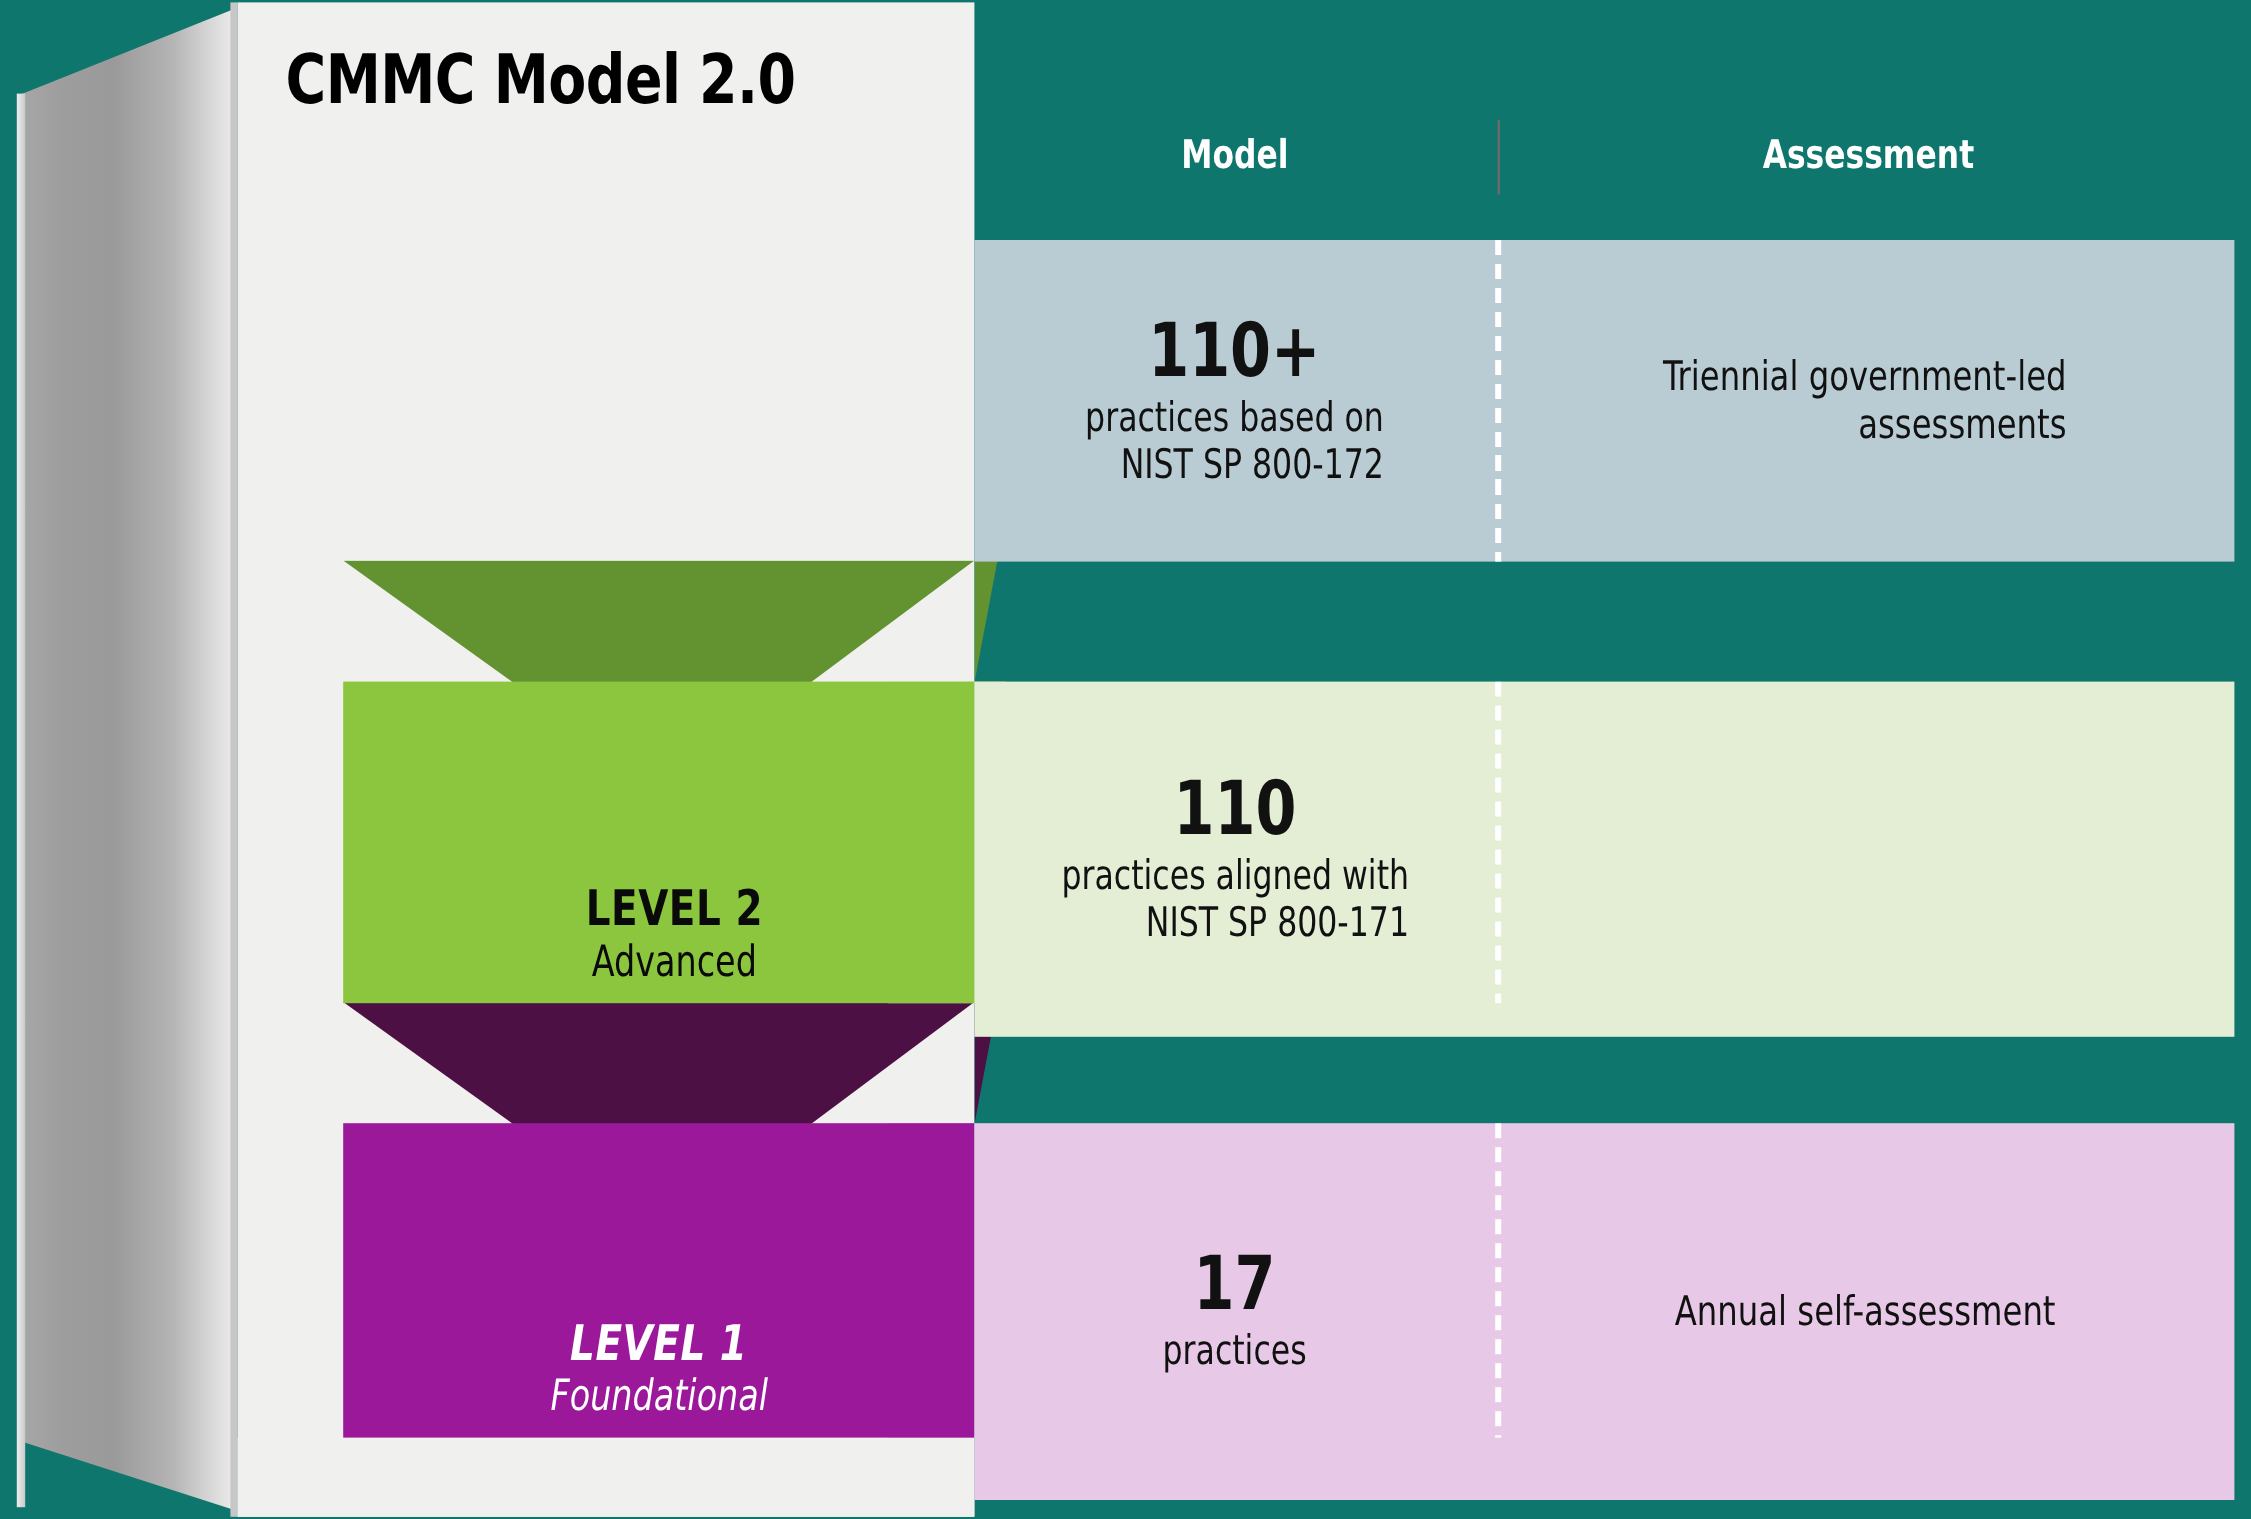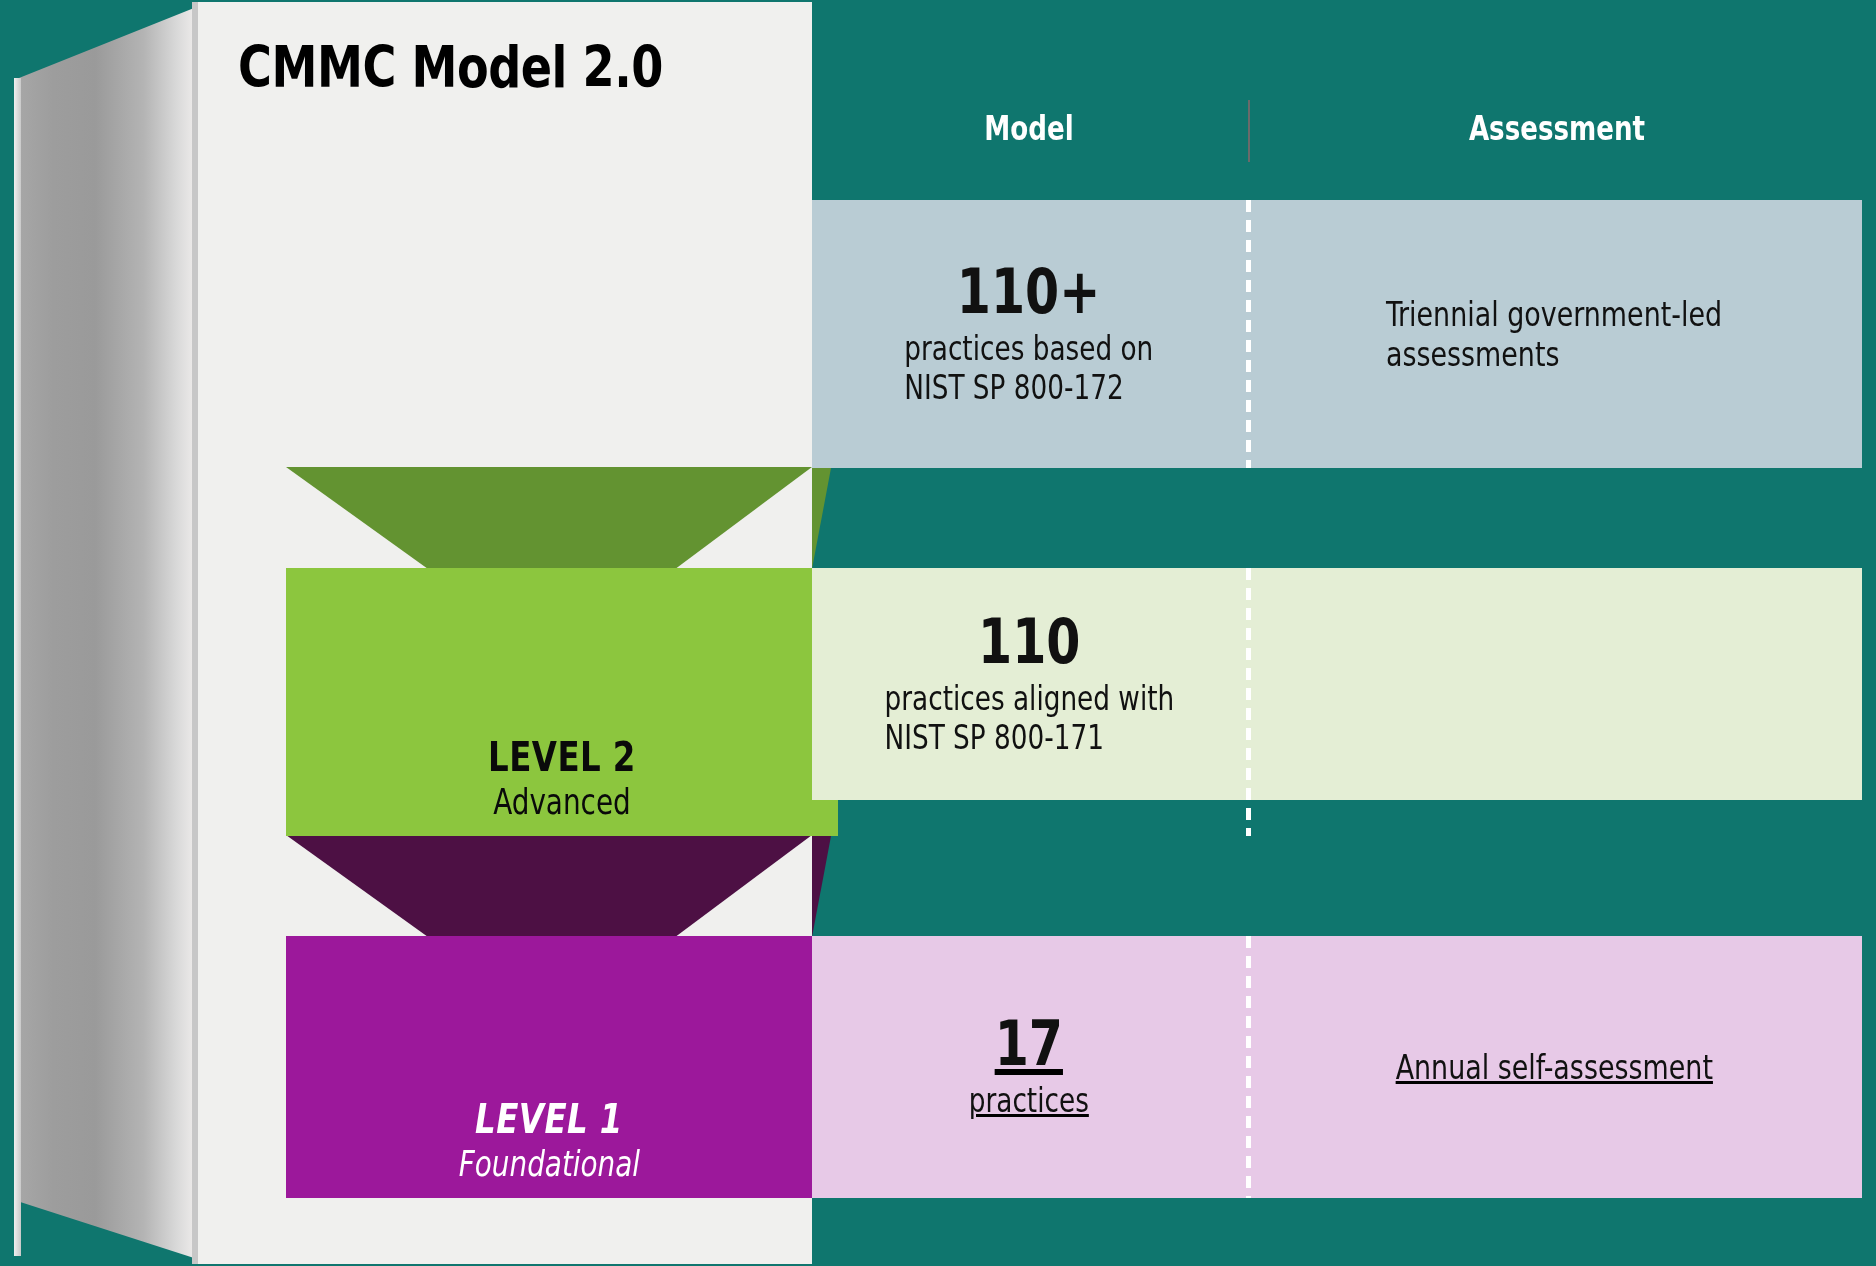--- a/index.html
+++ b/index.html
@@ -88,26 +88,26 @@
   #conn21e{top:835px;background:#4d1044;clip-path:polygon(0 0,24% 0,0 100%,0 100%);}
 
   
   .strip{position:absolute;left:740px;width:72px;}
   #strip2{top:568px;height:268px;background:#d5e3bd;}
   #strip1{top:936px;height:262px;background:#dcc0dc;}
 
   
   .panel{position:absolute;left:812px;width:1050px;display:flex;}
   #panel3{top:200px;height:268px;background:#b9ccd4;}
-  #panel2{top:568px;height:232px;background:#e4eed5;}
-  #panel1{top:936px;height:262px;background:#e7c9e7;text-decoration:underline;}
+  #panel2{top:568px;height:296px;background:#e4eed5;}
+  #panel1{top:936px;height:314px;background:#e7c9e7;}
 
   .cell{
     display:flex;flex-direction:column;align-items:center;justify-content:center;
-    box-sizing:border-box;color:#111;text-align:left;
+    box-sizing:border-box;color:#111;text-align:right;
   }
   .cell-model{width:434px;}
   .cell-assess{width:616px;padding:0 26px;}
 
   .num{
     font-family:"DejaVu Sans Condensed","Liberation Sans",sans-serif;
     font-weight:bold;font-size:62px;line-height:1.0;transform:scaleX(0.88);
   }
   .sub{
     font-family:"DejaVu Sans Condensed","Liberation Sans",sans-serif;

